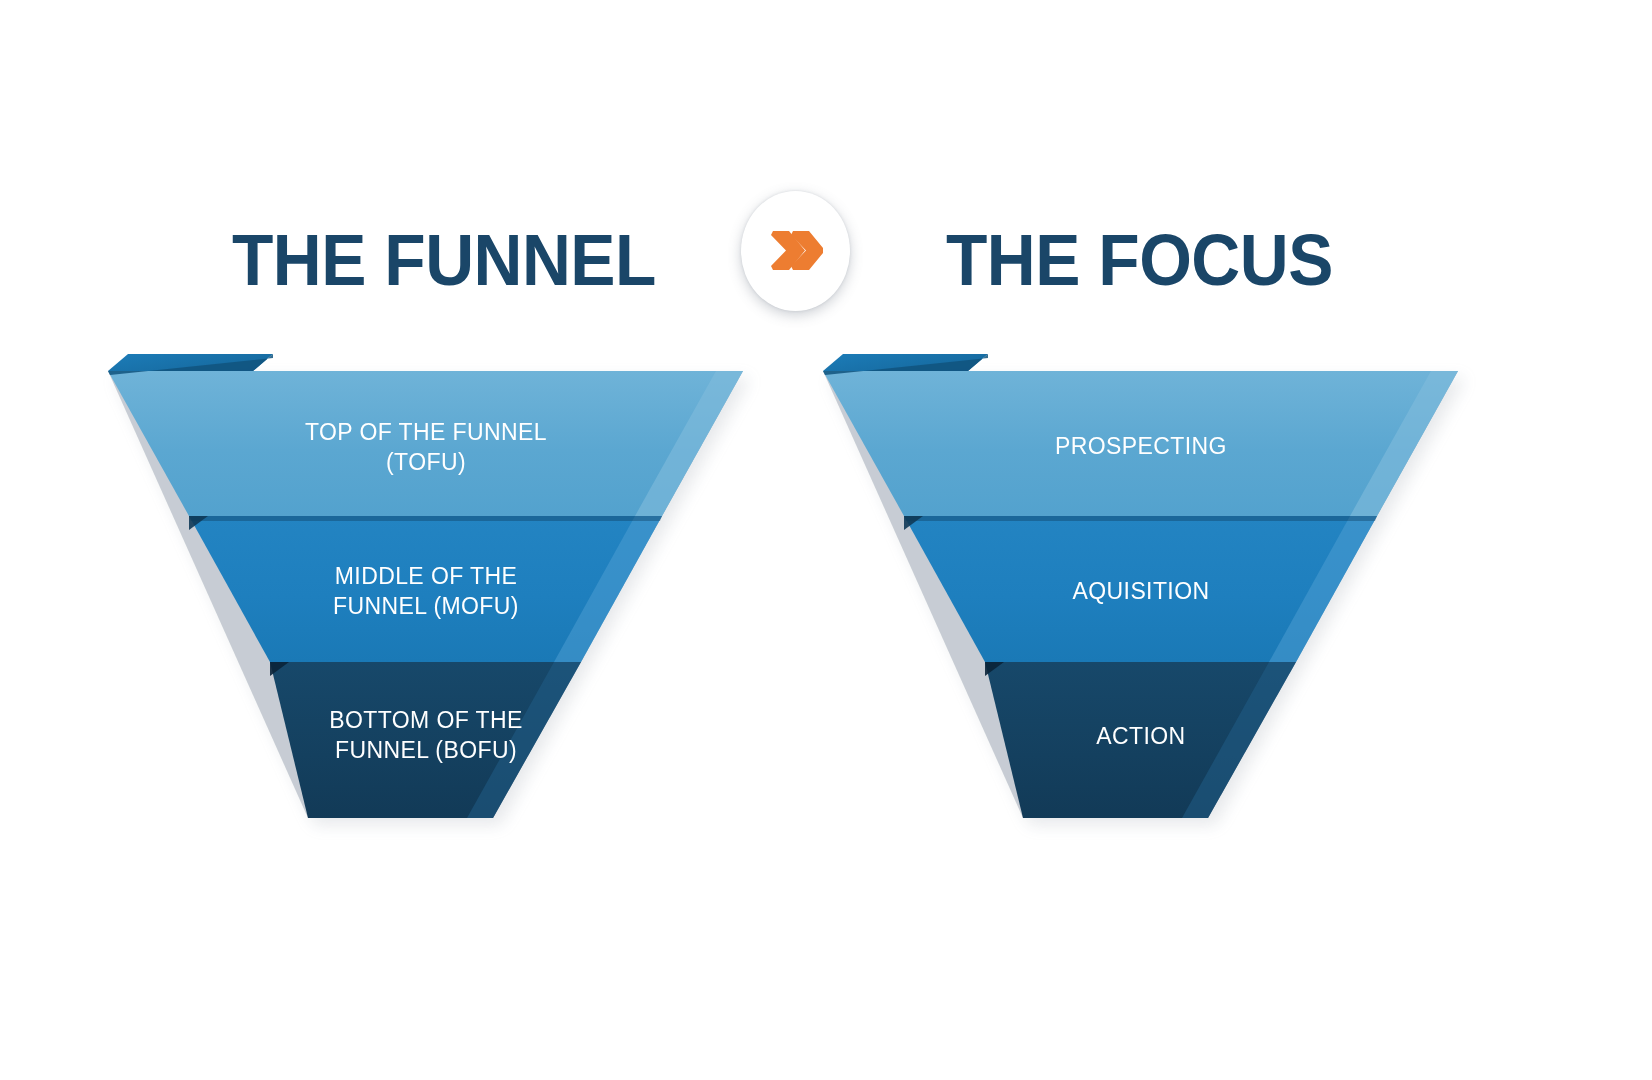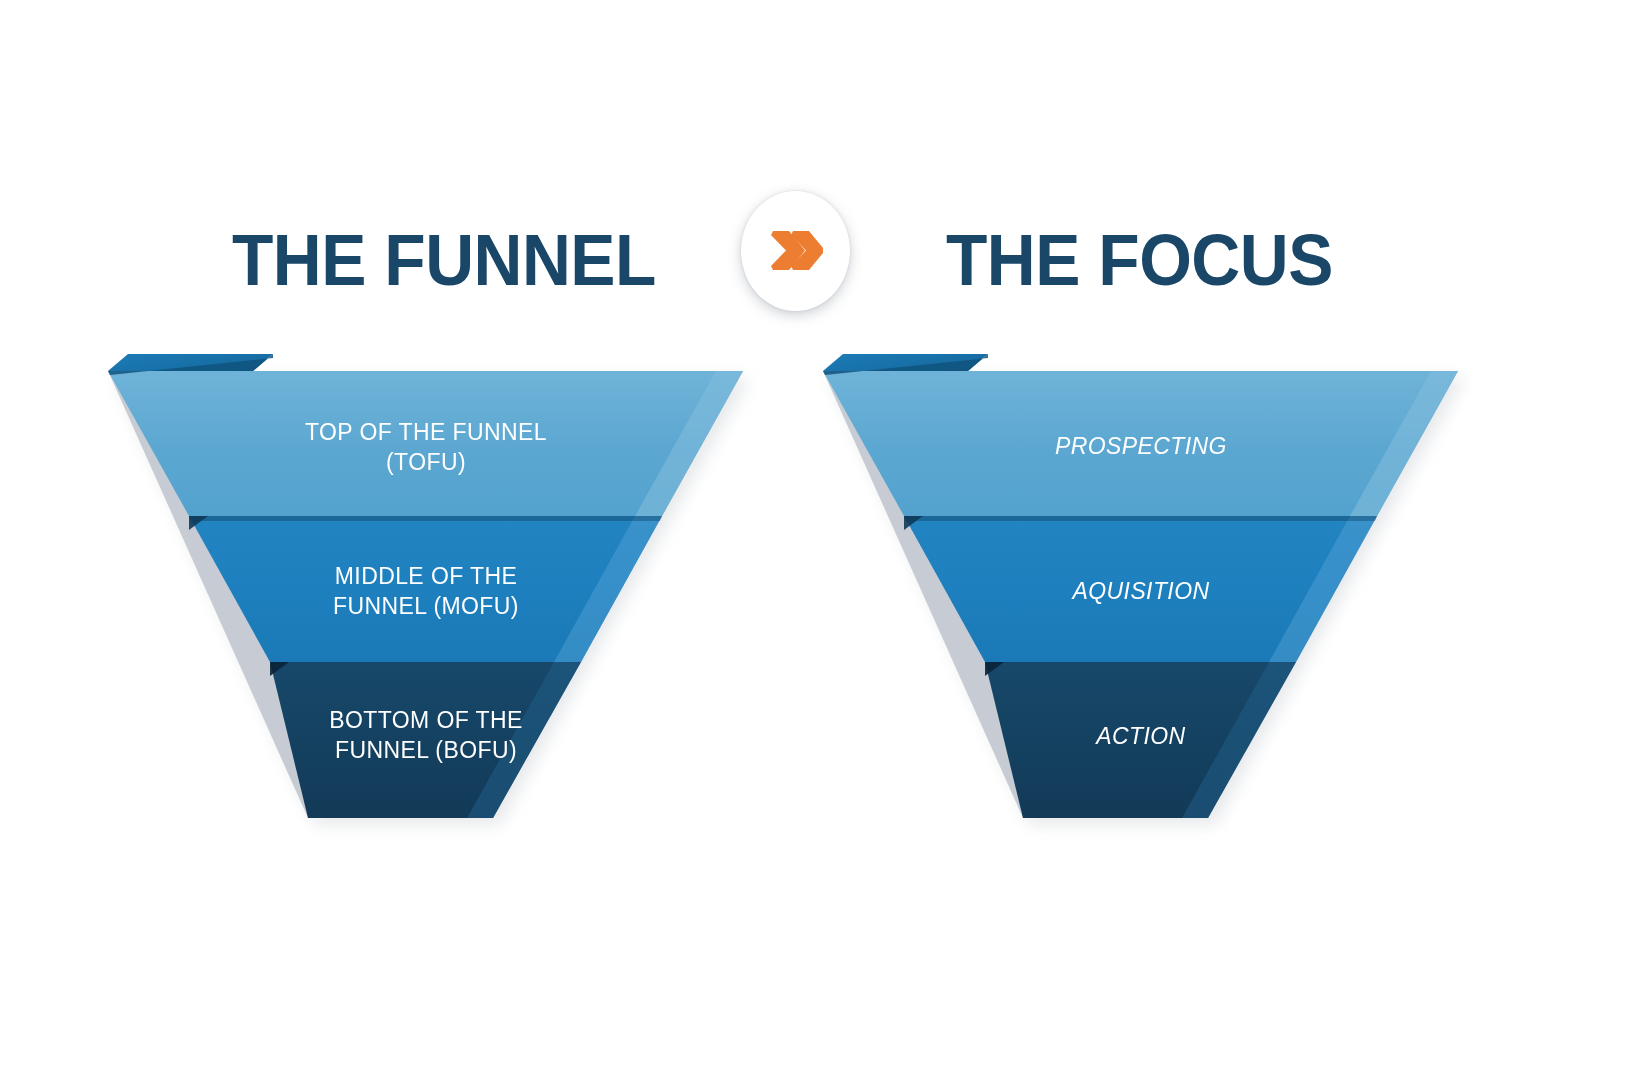--- a/index.html
+++ b/index.html
@@ -75,21 +75,21 @@
 
   
   .funnel {
     position: absolute;
     top: 340px;
     width: 760px;
     height: 510px;
   }
   .funnel svg { display: block; overflow: visible; }
   .funnel-left  { left: 86px; }
-  .funnel-right { left: 801px; font-style: italic; }
+  .funnel-right { left: 801px; }
 
   .band-label {
     fill: #ffffff;
     font-family: "Liberation Sans", sans-serif;
     font-weight: 400;
     font-size: 23px;
     letter-spacing: 0.4px;
     text-anchor: middle;
     dominant-baseline: middle;
   }

